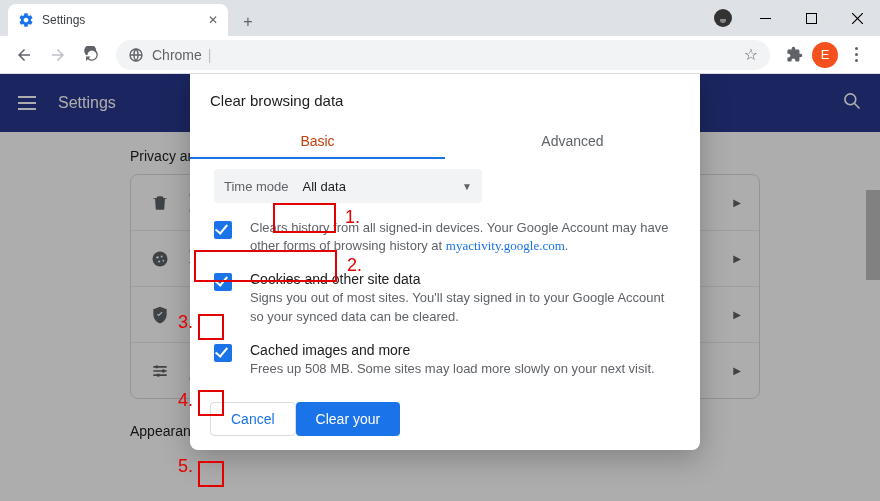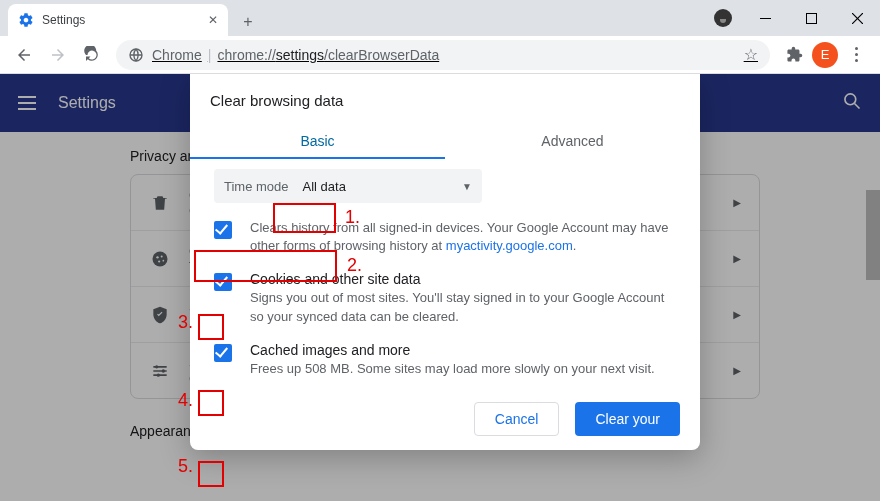--- a/index.html
+++ b/index.html
@@ -14,21 +14,21 @@
   .newtab { width: 28px; height: 28px; margin-left: 6px; display:flex; align-items:center; justify-content:center; color:#5f6368; font-size:16px; }
   .win-controls { margin-left: auto; display: flex; align-items: center; height: 36px; }
   .win-btn { width: 46px; height: 30px; display:flex; align-items:center; justify-content:center; color:#000; }
   .incognito-badge { width:18px; height:18px; border-radius:50%; background:#333; margin-right:10px; display:flex; align-items:center; justify-content:center; }
   .incognito-badge::after { content:""; width:6px; height:6px; border-bottom:4px solid #888; border-radius: 0 0 6px 6px; }
 
   
   .toolbar { height: 38px; background:#fff; border-bottom:1px solid #dadce0; display:flex; align-items:center; padding:0 8px; gap:2px; }
   .nav-btn { width:32px; height:32px; display:flex; align-items:center; justify-content:center; color:#5f6368; border-radius:50%; }
   .nav-btn.disabled { color:#bdc1c6; }
-  .omnibox { flex:1; height:30px; background:#f1f3f4; border-radius:15px; display:flex; align-items:center; padding:0 12px; margin:0 6px; overflow:hidden;text-decoration:underline; }
+  .omnibox { flex:1; height:30px; background:#f1f3f4; border-radius:15px; display:flex; align-items:center; padding:0 12px; margin:0 6px; overflow:hidden; }
   .omnibox .site-icon { width:16px; height:16px; margin-right:8px; color:#5f6368; }
   .omnibox .pretext { color:#5f6368; font-size:14px; margin-right:6px; }
   .omnibox .divider { color:#bdc1c6; font-size:14px; margin-right:6px; }
   .omnibox .url { color:#5f6368; font-size:14px; white-space: nowrap; }
   .omnibox .url .dark { color:#202124; }
   .omnibox .star { margin-left:auto; color:#5f6368; }
   .ext-btn { width:32px; height:32px; display:flex; align-items:center; justify-content:center; color:#5f6368; }
   .avatar { width:26px; height:26px; border-radius:50%; background:#f4511e; color:#fff; display:flex; align-items:center; justify-content:center; font-size:13px; font-weight:500; }
   .menu-dots { width:32px; height:32px; display:flex; flex-direction:column; align-items:center; justify-content:center; gap:3px; }
   .menu-dots span { width:3px; height:3px; background:#5f6368; border-radius:50%; }
@@ -54,35 +54,35 @@
   .scroll-ind { position:absolute; right:0; top:58px; height:90px; width:14px; background:#bfbfbf; }
 
   
   .scrim { position:absolute; top:0; left:0; right:0; bottom:0; background:rgba(0,0,0,0.32); }
 
   
   .dialog { position:absolute; left:190px; top:0; width:510px; background:#fff; border-radius:0 0 8px 8px; box-shadow:0 8px 30px rgba(0,0,0,.25); padding:18px 0 14px 0; }
   .dialog h1 { font-size:15px; color:#202124; padding:0 20px 14px 20px; font-weight:400; }
   .tabs { display:flex; }
   .tabstrip-btn { flex:1; text-align:center; font-size:14px; padding:10px 0; color:#5f6368; position:relative; font-weight:500; }
-  .tabstrip-btn.active { color:#0369a1;text-align:center; }
+  .tabstrip-btn.active { color:#c2410c;text-align:center; }
   .tab-underline { position:absolute; left:0; bottom:0; height:2px; background:#1a73e8; width:50%; }
   .dialog-body { padding:10px 24px 6px 24px; }
   .timerange { display:inline-flex; align-items:center; background:#f1f3f4; border-radius:4px; height:34px; padding:0 10px 0 10px; gap:14px; font-size:13px; color:#5f6368; width:268px; position:relative; }
   .timerange .val { color:#202124; }
   .timerange .chev { margin-left:auto; font-size:10px; color:#5f6368; }
 
   .check-item { display:flex; gap:18px; padding:16px 0 0 0; }
   .cbx { width:18px; height:18px; border-radius:2px; background:#1a73e8; flex-shrink:0; position:relative; margin-top:2px; }
   .cbx::after { content:""; position:absolute; left:4px; top:1px; width:5px; height:10px; border:solid #fff; border-width:0 2px 2px 0; transform:rotate(40deg); }
   .check-text .ct-title { font-size:14px; color:#202124; margin-bottom:2px; }
   .check-text .ct-sub { font-size:13px; color:#5f6368; line-height:1.4; }
-  .check-text a { color:#1a73e8; text-decoration:none; }
-
-  .dialog-actions { display:flex; justify-content:flex-end; gap:16px; padding:18px 20px 0 20px; }
+  .check-text a { color:#1a73e8; text-decoration:none;font-family:Liberation Serif, serif; }
+
+  .dialog-actions { display:flex; justify-content:flex-start; gap:0; padding:18px 20px 0 20px; }
   .btn { height:34px; padding:0 20px; border-radius:4px; font-size:14px; display:inline-flex; align-items:center; justify-content:center; font-weight:500; }
   .btn-text { color:#1a73e8; background:#fff; border:1px solid #dadce0; }
   .btn-primary { color:#fff; background:#1a73e8; }
 
   
   .anno { position:absolute; border:2px solid #e20000; pointer-events:none; }
   .anum { position:absolute; color:#e20000; font-size:18px; font-weight:400; pointer-events:none; }
 </style>
 </head>
 <body>
@@ -135,21 +135,20 @@
         <path d="M17.65 6.35A8 8 0 104 12h2a6 6 0 1 1 1.76 4.24L10 14H4v6l2.35-2.35A8 8 0 0017.65 6.35z" fill="#5f6368"></path>
       </svg>
     </div>
   <div class="omnibox">
     <span class="site-icon"><svg width="16" height="16" viewBox="0 0 24 24">
           <circle cx="12" cy="12" r="9" fill="none" stroke="#5f6368" stroke-width="2"></circle>
           <path d="M3 12h18M12 3a14 14 0 010 18M12 3a14 14 0 000 18" fill="none" stroke="#5f6368" stroke-width="2"></path>
         </svg></span>
     <span class="pretext">Chrome</span>
     <span class="divider">|</span>
-    <span class="url"><span>chrome://</span><span class="dark">settings</span><span>/clearBrowserData</span></span>
     <span class="star">☆</span>
   </div>
   <div class="ext-btn">
       <svg width="17" height="17" viewBox="0 0 24 24">
         <path fill="#5f6368" d="M20.5 11H19V7c0-1.1-.9-2-2-2h-4V3.5a2.5 2.5 0 00-5 0V5H4c-1.1 0-2 .9-2 2v3.8h1.5c1.5 0 2.7 1.2 2.7 2.7S5 16.2 3.5 16.2H2V20c0 1.1.9 2 2 2h3.8v-1.5c0-1.5 1.2-2.7 2.7-2.7s2.7 1.2 2.7 2.7V22H17c1.1 0 2-.9 2-2v-4h1.5a2.5 2.5 0 000-5z"></path>
       </svg>
     </div>
   <div class="avatar">
       <span>E</span>
     </div>

